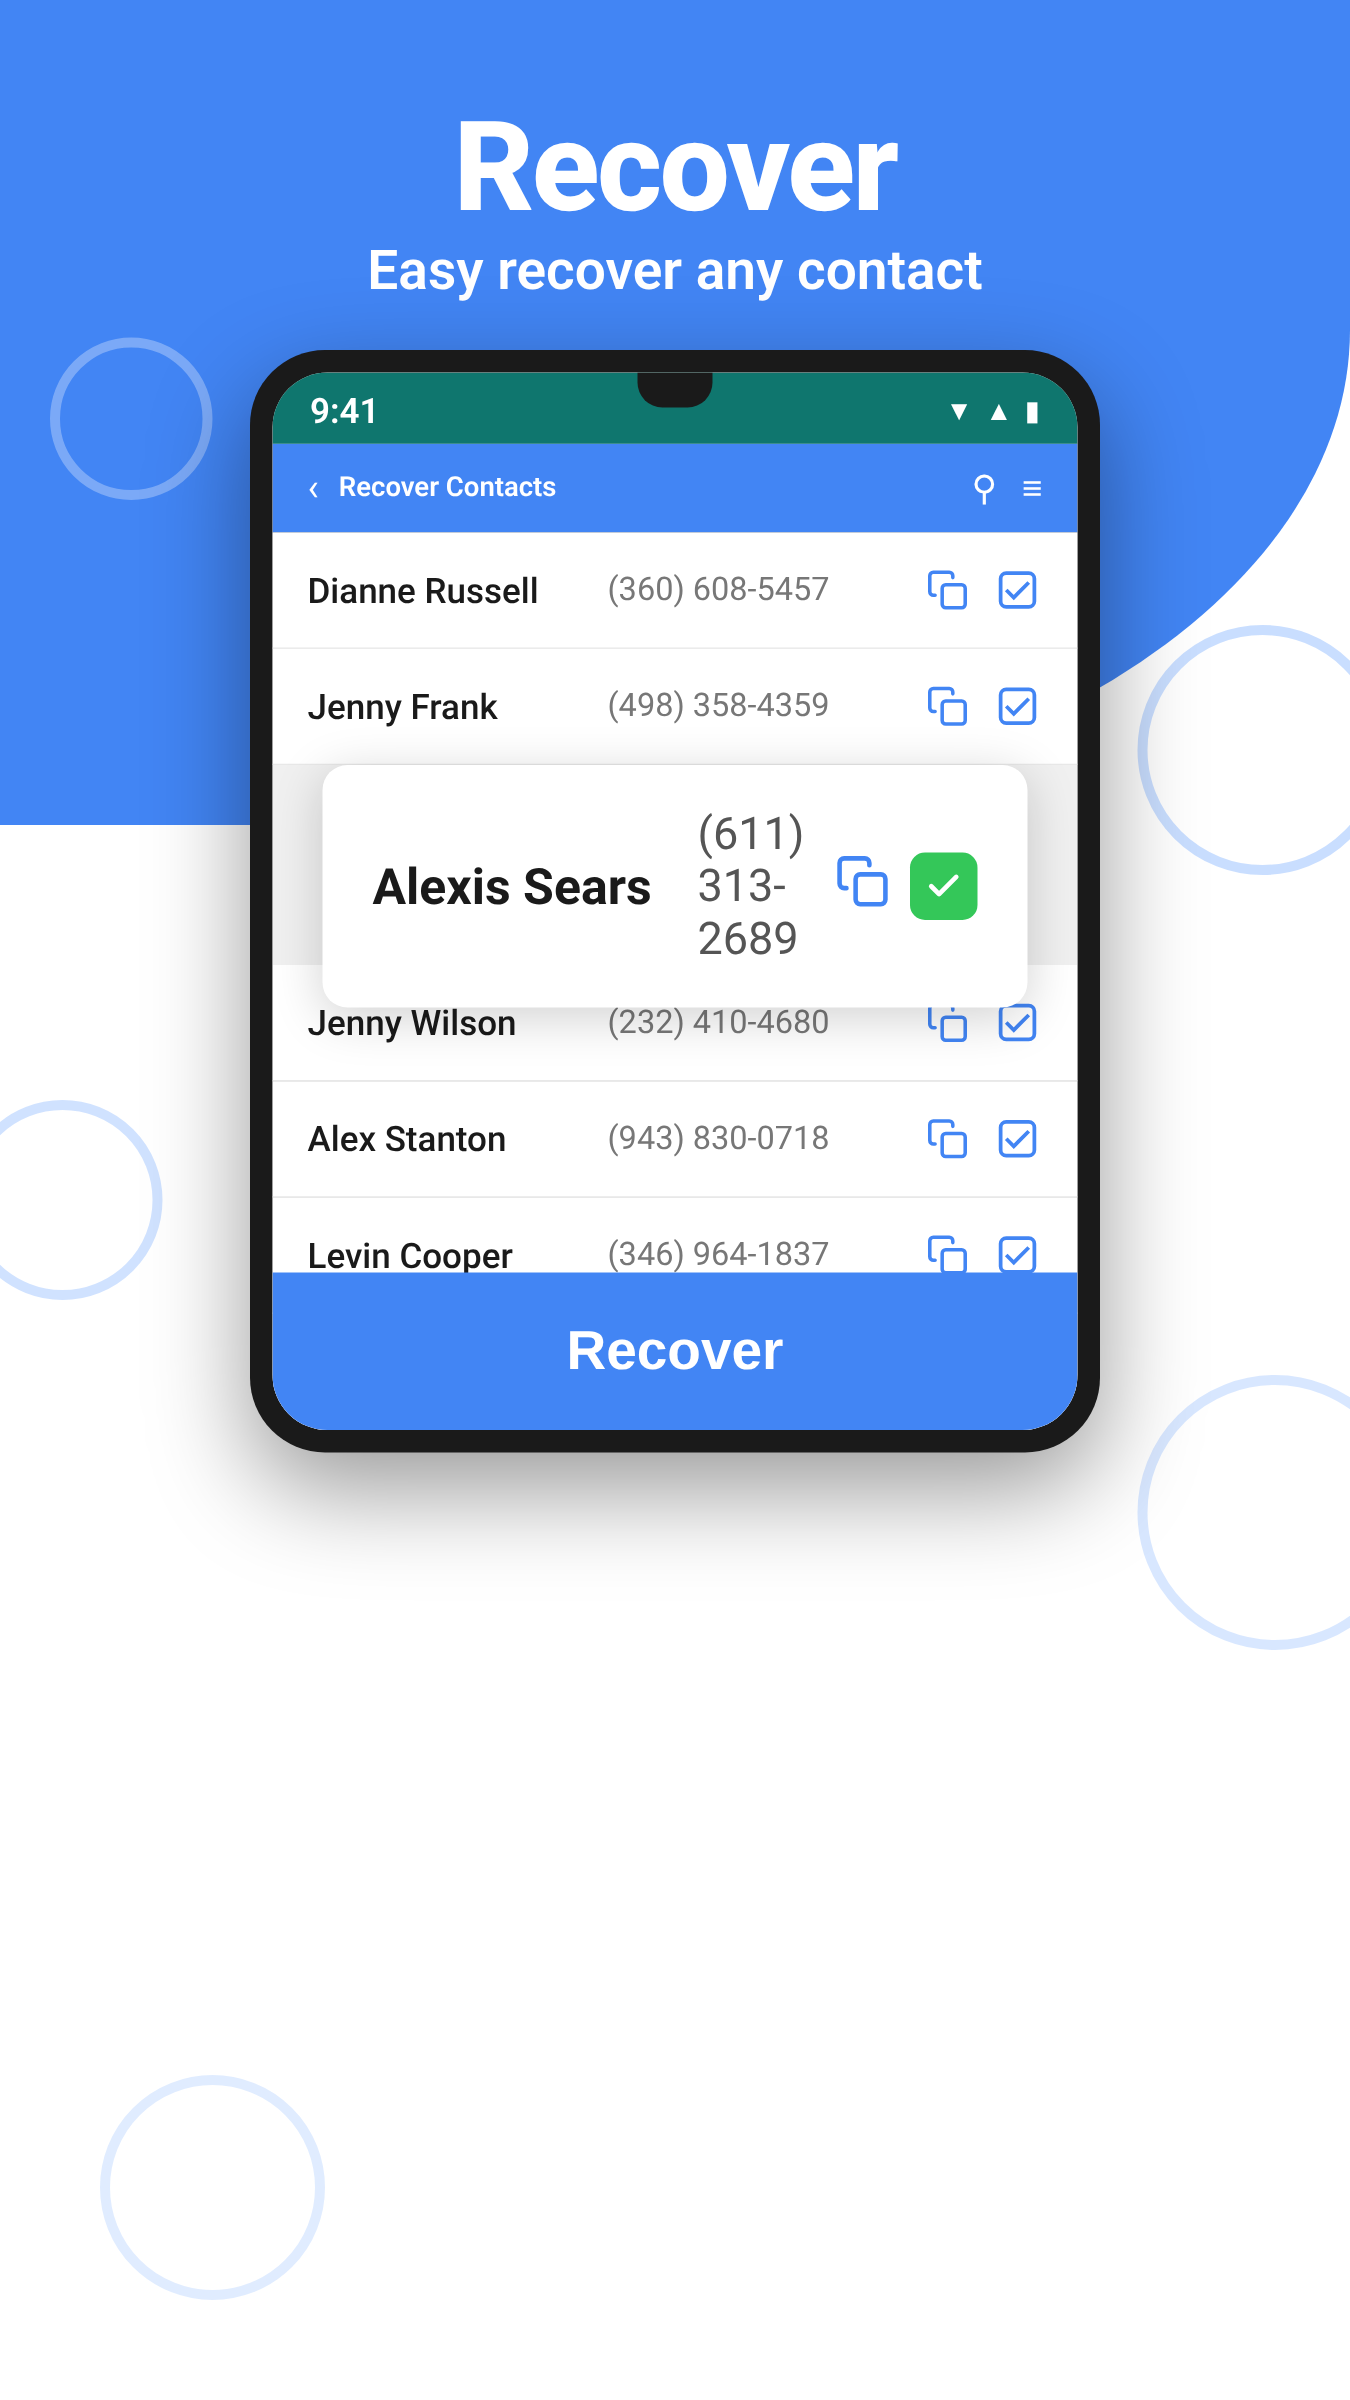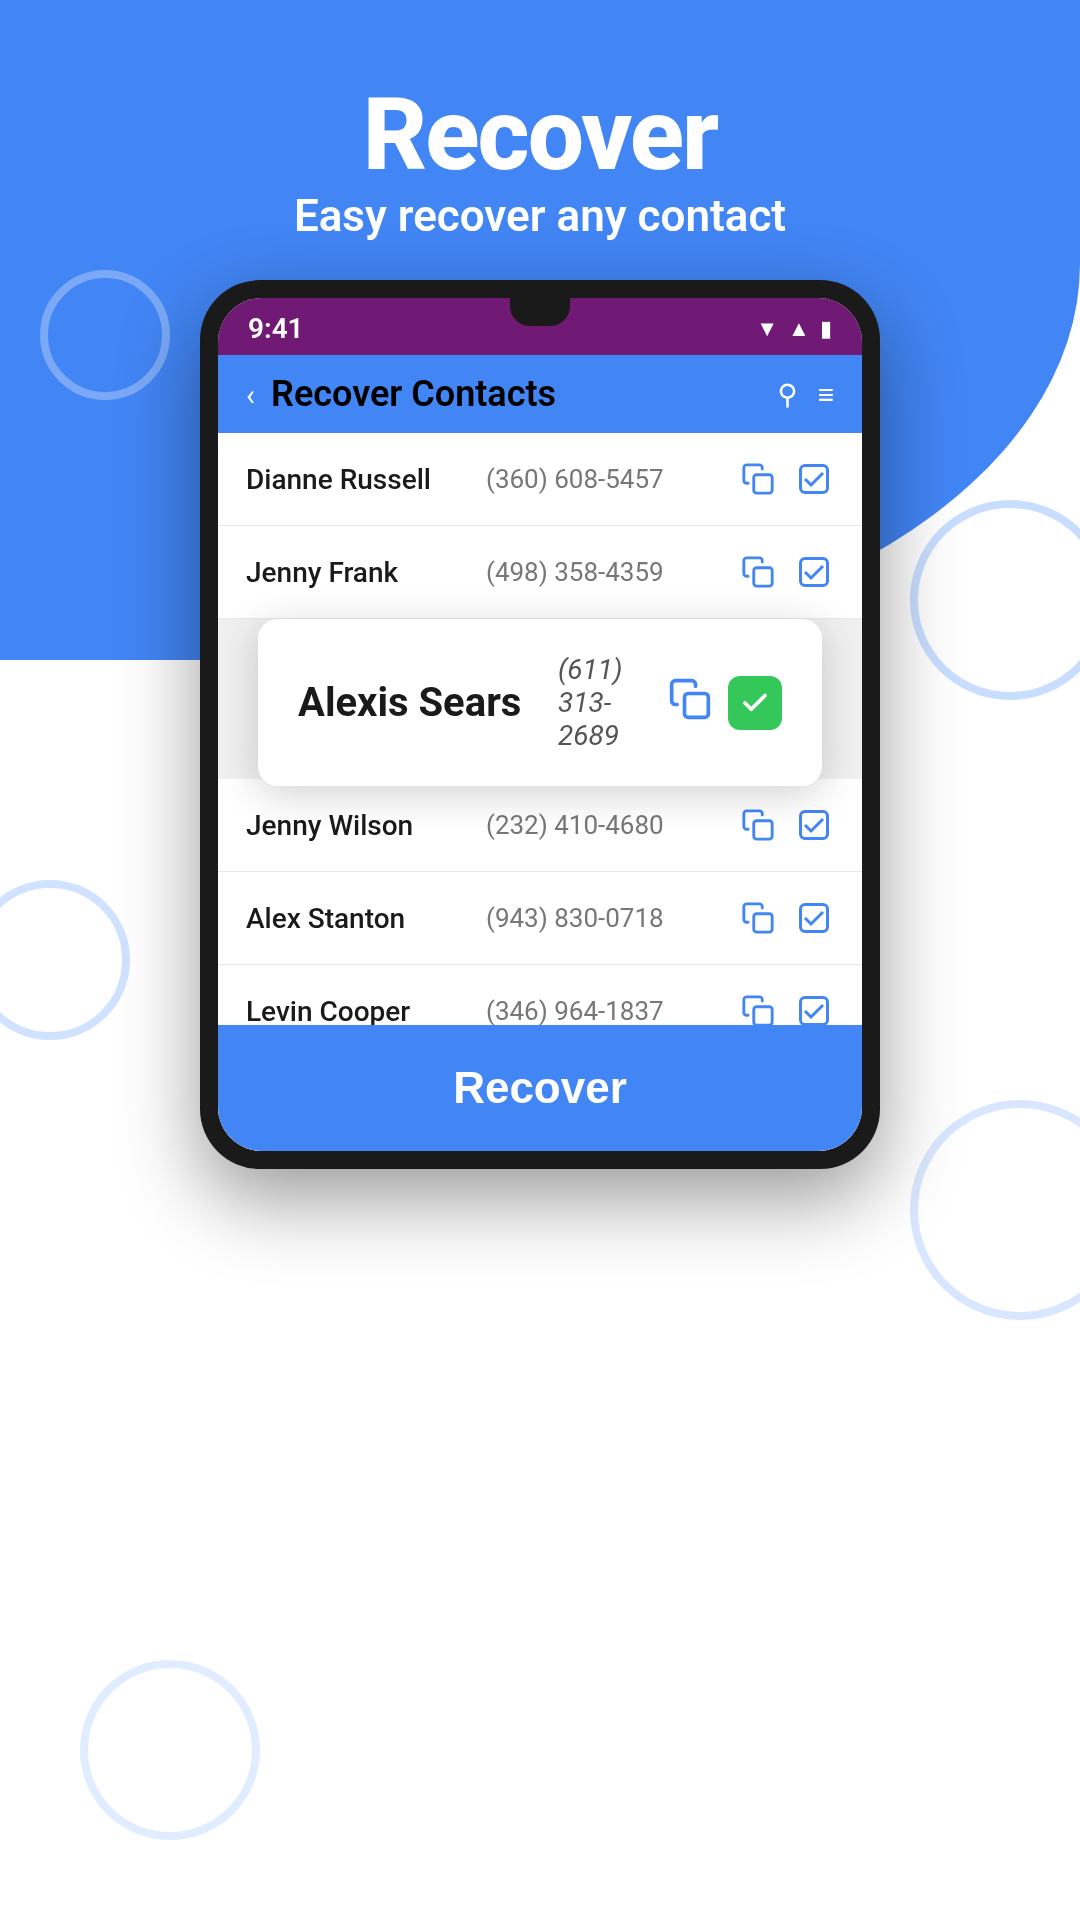--- a/index.html
+++ b/index.html
@@ -107,21 +107,21 @@
 
     .phone-screen {
       background: #f0f0f0;
       border-radius: 44px;
       overflow: hidden;
       position: relative;
     }
 
     
     .status-bar {
-      background: #701a75;
+      background: #0f766e;
       display: flex;
       align-items: center;
       justify-content: space-between;
       padding: 14px 30px 10px;
       position: relative;
     }
 
     .status-time {
       font-size: 28px;
       font-weight: 600;
@@ -157,22 +157,22 @@
     }
 
     .back-arrow {
       color: #fff;
       font-size: 30px;
       cursor: pointer;
     }
 
     .app-bar-title {
       flex: 1;
-      color: #000000;
-      font-size: 36px;
+      color: #ffffff;
+      font-size: 22px;
       font-weight: 600;
     }
 
     .app-bar-icons {
       display: flex;
       gap: 20px;
       align-items: center;
     }
 
     .app-bar-icon {
@@ -242,24 +242,23 @@
     }
 
     .highlighted-name {
       font-size: 40px;
       font-weight: 700;
       color: #1a1a1a;
       min-width: 260px;
     }
 
     .highlighted-phone {
-      font-size: 28px;
+      font-size: 36px;
       color: #555;
       flex: 1;
-      font-style: italic;
     }
 
     .highlighted-copy {
       font-size: 32px;
       color: #4285f4;
       margin-right: 16px;
     }
 
     .check-green {
       width: 54px; height: 54px;

